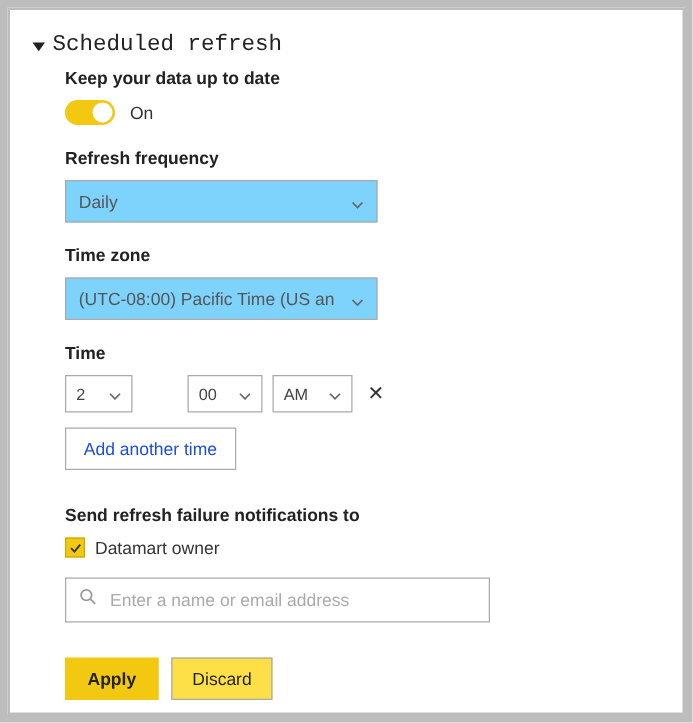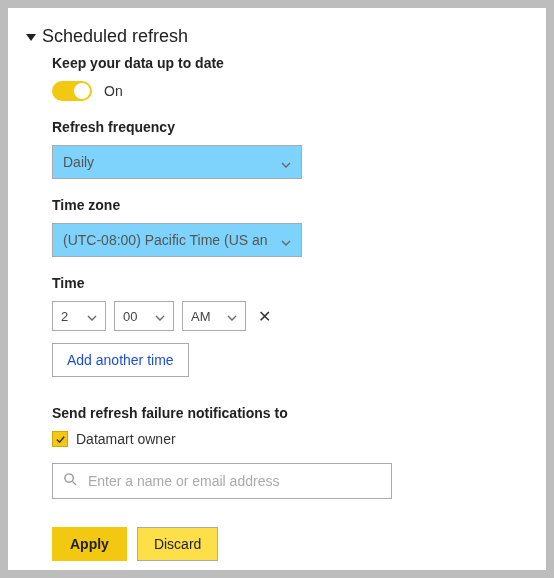--- a/index.html
+++ b/index.html
@@ -15,20 +15,21 @@
       border: 2px solid #bdbdbd;
       width: 100%;
       height: 100%;
       padding: 18px 28px 18px 18px;
     }
     .section-header {
       display: flex;
       align-items: center;
       gap: 6px;
       margin-bottom: 6px;
+      font-family: Liberation Mono, monospace;
     }
     .caret {
       width: 0; height: 0;
       border-left: 5px solid transparent;
       border-right: 5px solid transparent;
       border-bottom: 7px solid #222;
       transform: rotate(180deg);
       margin-top: 2px;
     }
     .section-title {
@@ -96,21 +97,21 @@
       display: flex;
       align-items: center;
       justify-content: space-between;
       padding: 0 8px;
       font-size: 13px;
       color: #444;
       background: #fff;
       cursor: pointer;
     }
     .mini-select.w1 { width: 54px; }
-    .mini-select.w2 { width: 60px; }
+    .mini-select.w2 { width: 60px; margin-left: 36px; }
     .mini-select.w3 { width: 64px; }
     .remove-x {
       font-size: 16px;
       color: #333;
       cursor: pointer;
       padding: 0 4px;
     }
     .btn-outline {
       height: 34px;
       border: 1px solid #aaa;

